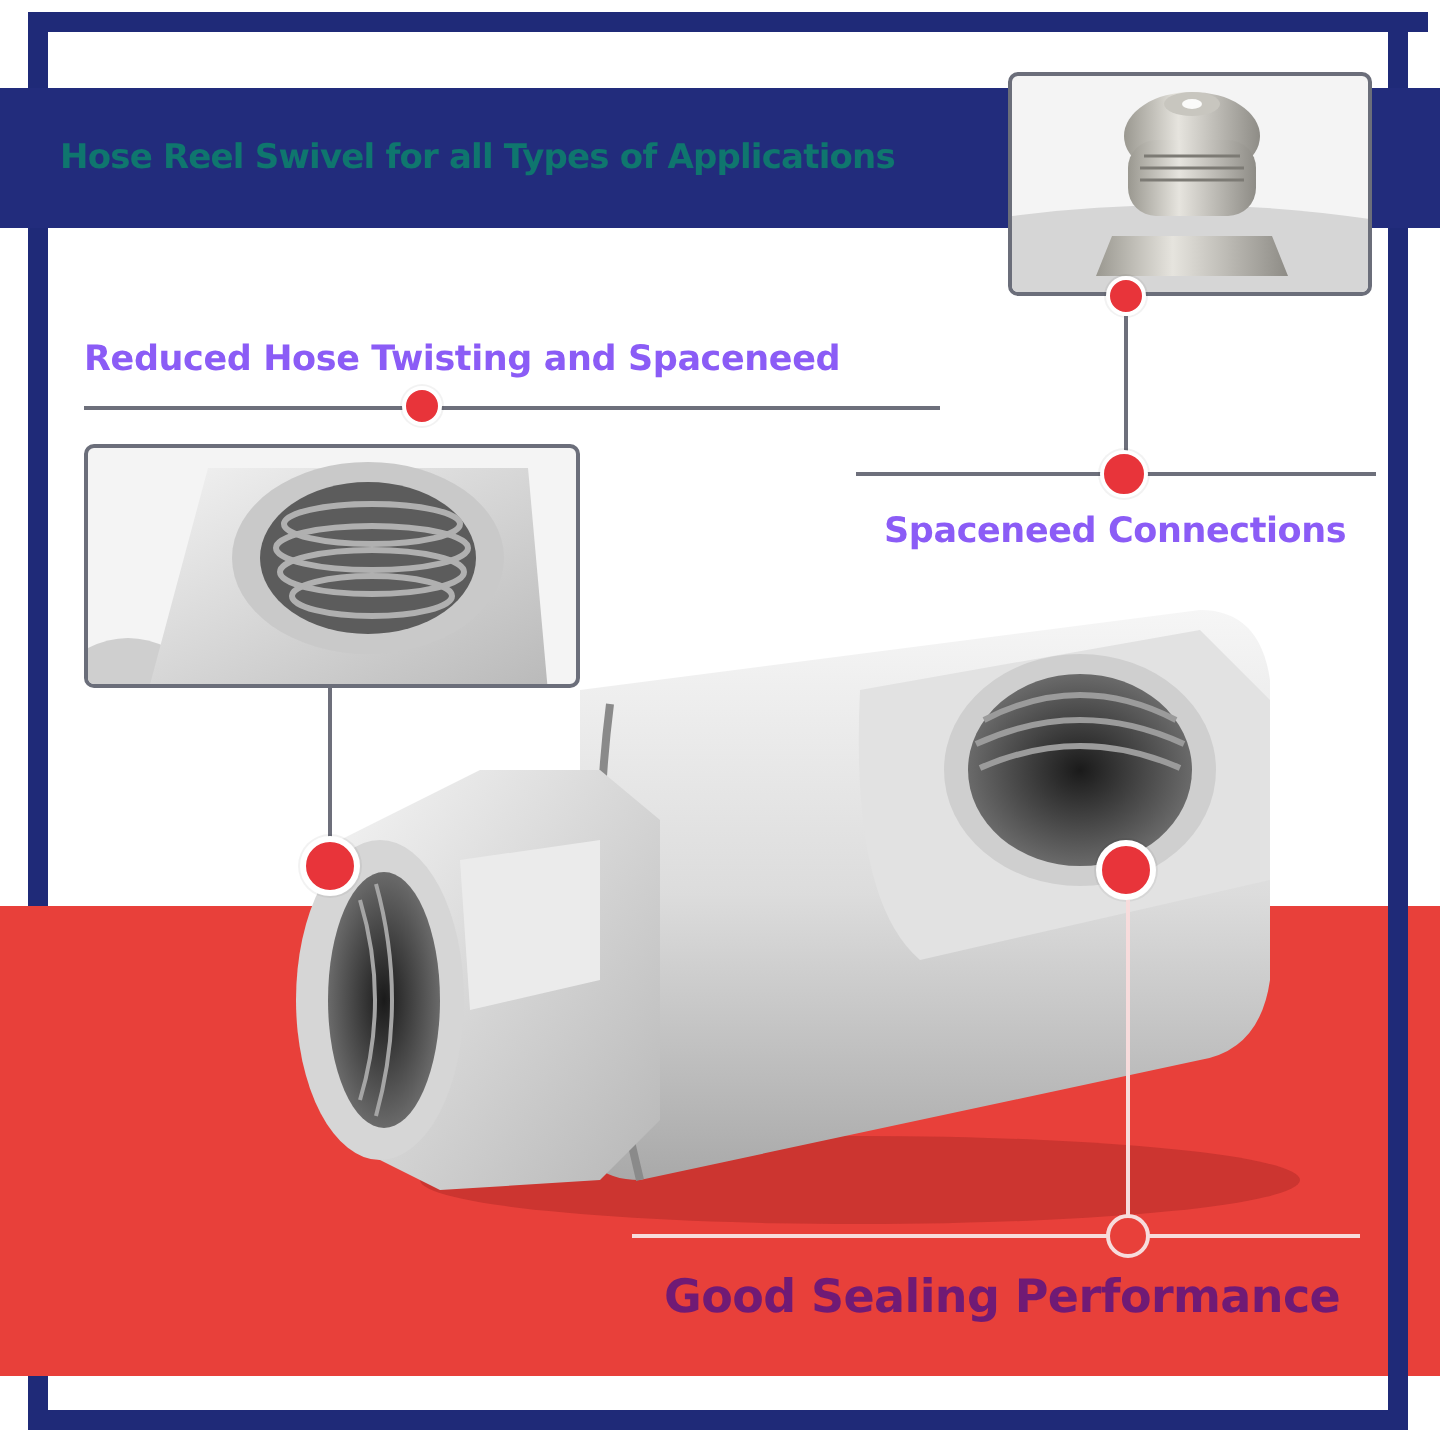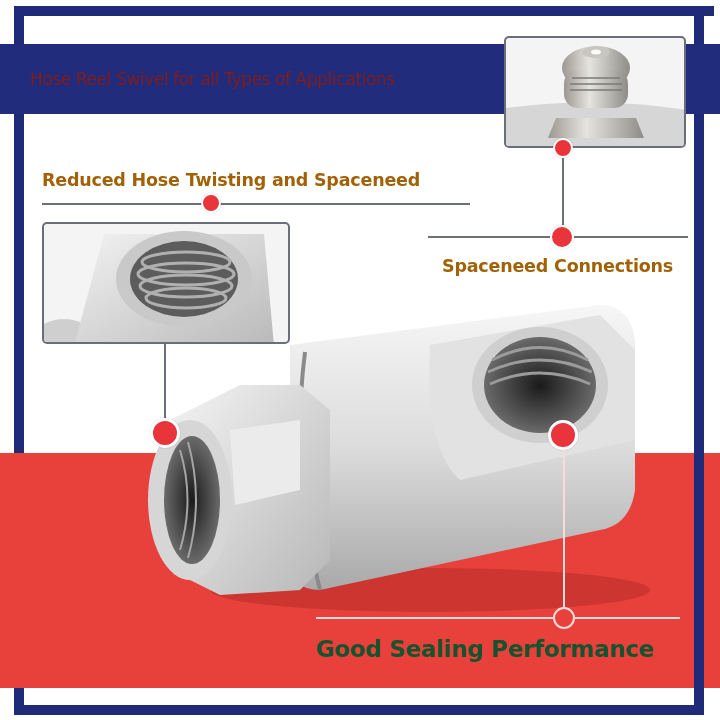--- a/index.html
+++ b/index.html
@@ -5,33 +5,33 @@
   * { box-sizing: border-box; margin: 0; padding: 0; }
   html, body { width: 720px; height: 720px; overflow: hidden; background: #ffffff; }
   body { position: relative; font-family: "DejaVu Sans", sans-serif; }
 
   .frame-top { position: absolute; left: 14px; top: 6px; width: 700px; height: 10px; background: #1f2a78; }
   .frame-left { position: absolute; left: 14px; top: 6px; width: 10px; height: 708px; background: #1f2a78; }
   .frame-right { position: absolute; left: 694px; top: 6px; width: 10px; height: 708px; background: #1f2a78; }
   .frame-bottom { position: absolute; left: 14px; top: 705px; width: 690px; height: 10px; background: #1f2a78; }
 
   .title-band { position: absolute; left: 0; top: 44px; width: 720px; height: 70px; background: #222c7c; }
-  .title-text { position: absolute; left: 30px; top: 69px; color: #7f1d1d; font-weight: normal; font-size: 17px; letter-spacing: -0.4px; font-family: "DejaVu Sans", sans-serif; white-space: nowrap; }
+  .title-text { position: absolute; left: 30px; top: 69px; color: #0f766e; font-weight: bold; font-size: 17px; letter-spacing: -0.4px; font-family: "DejaVu Sans", sans-serif; white-space: nowrap; }
 
   .red-band { position: absolute; left: 0; top: 453px; width: 720px; height: 235px; background: #e8403a; }
   .red-band-right-gap { position: absolute; left: 694px; top: 453px; width: 10px; height: 235px; background: #1f2a78; }
 
   .thumb { position: absolute; background: #f4f4f4; border: 2px solid #6b6e7a; border-radius: 5px; overflow: hidden; }
   .thumb-connections { left: 504px; top: 36px; width: 182px; height: 112px; }
   .thumb-twisting { left: 42px; top: 222px; width: 248px; height: 122px; }
 
-  .feature-label { position: absolute; color: #a16207; font-weight: bold; font-size: 17.5px; letter-spacing: -0.2px; white-space: nowrap; }
+  .feature-label { position: absolute; color: #8b5cf6; font-weight: bold; font-size: 17.5px; letter-spacing: -0.2px; white-space: nowrap; }
   .label-twisting { left: 42px; top: 170px; }
   .label-connections { left: 442px; top: 256px; }
-  .label-sealing { left: 316px; top: 636px; color: #14532d; font-size: 23px; letter-spacing: -0.3px; }
+  .label-sealing { left: 332px; top: 636px; color: #701a75; font-size: 23px; letter-spacing: -0.3px; }
 
   .hline { position: absolute; height: 2px; background: #6d6f7b; }
   .vline { position: absolute; width: 2px; background: #6d6f7b; }
   .hline.white, .vline.white { background: #f7dcdc; }
 
   .dot { position: absolute; width: 20px; height: 20px; border-radius: 50%; background: #e8343a; border: 2px solid #ffffff; box-shadow: 0 0 0 1px rgba(0,0,0,0.05); }
   .dot.big { width: 30px; height: 30px; border: 3px solid #ffffff; }
   .ring { position: absolute; width: 22px; height: 22px; border-radius: 50%; border: 2.5px solid #f7dcdc; background: #e8403a; }
 
   .product { position: absolute; left: 130px; top: 290px; width: 520px; height: 330px; }

